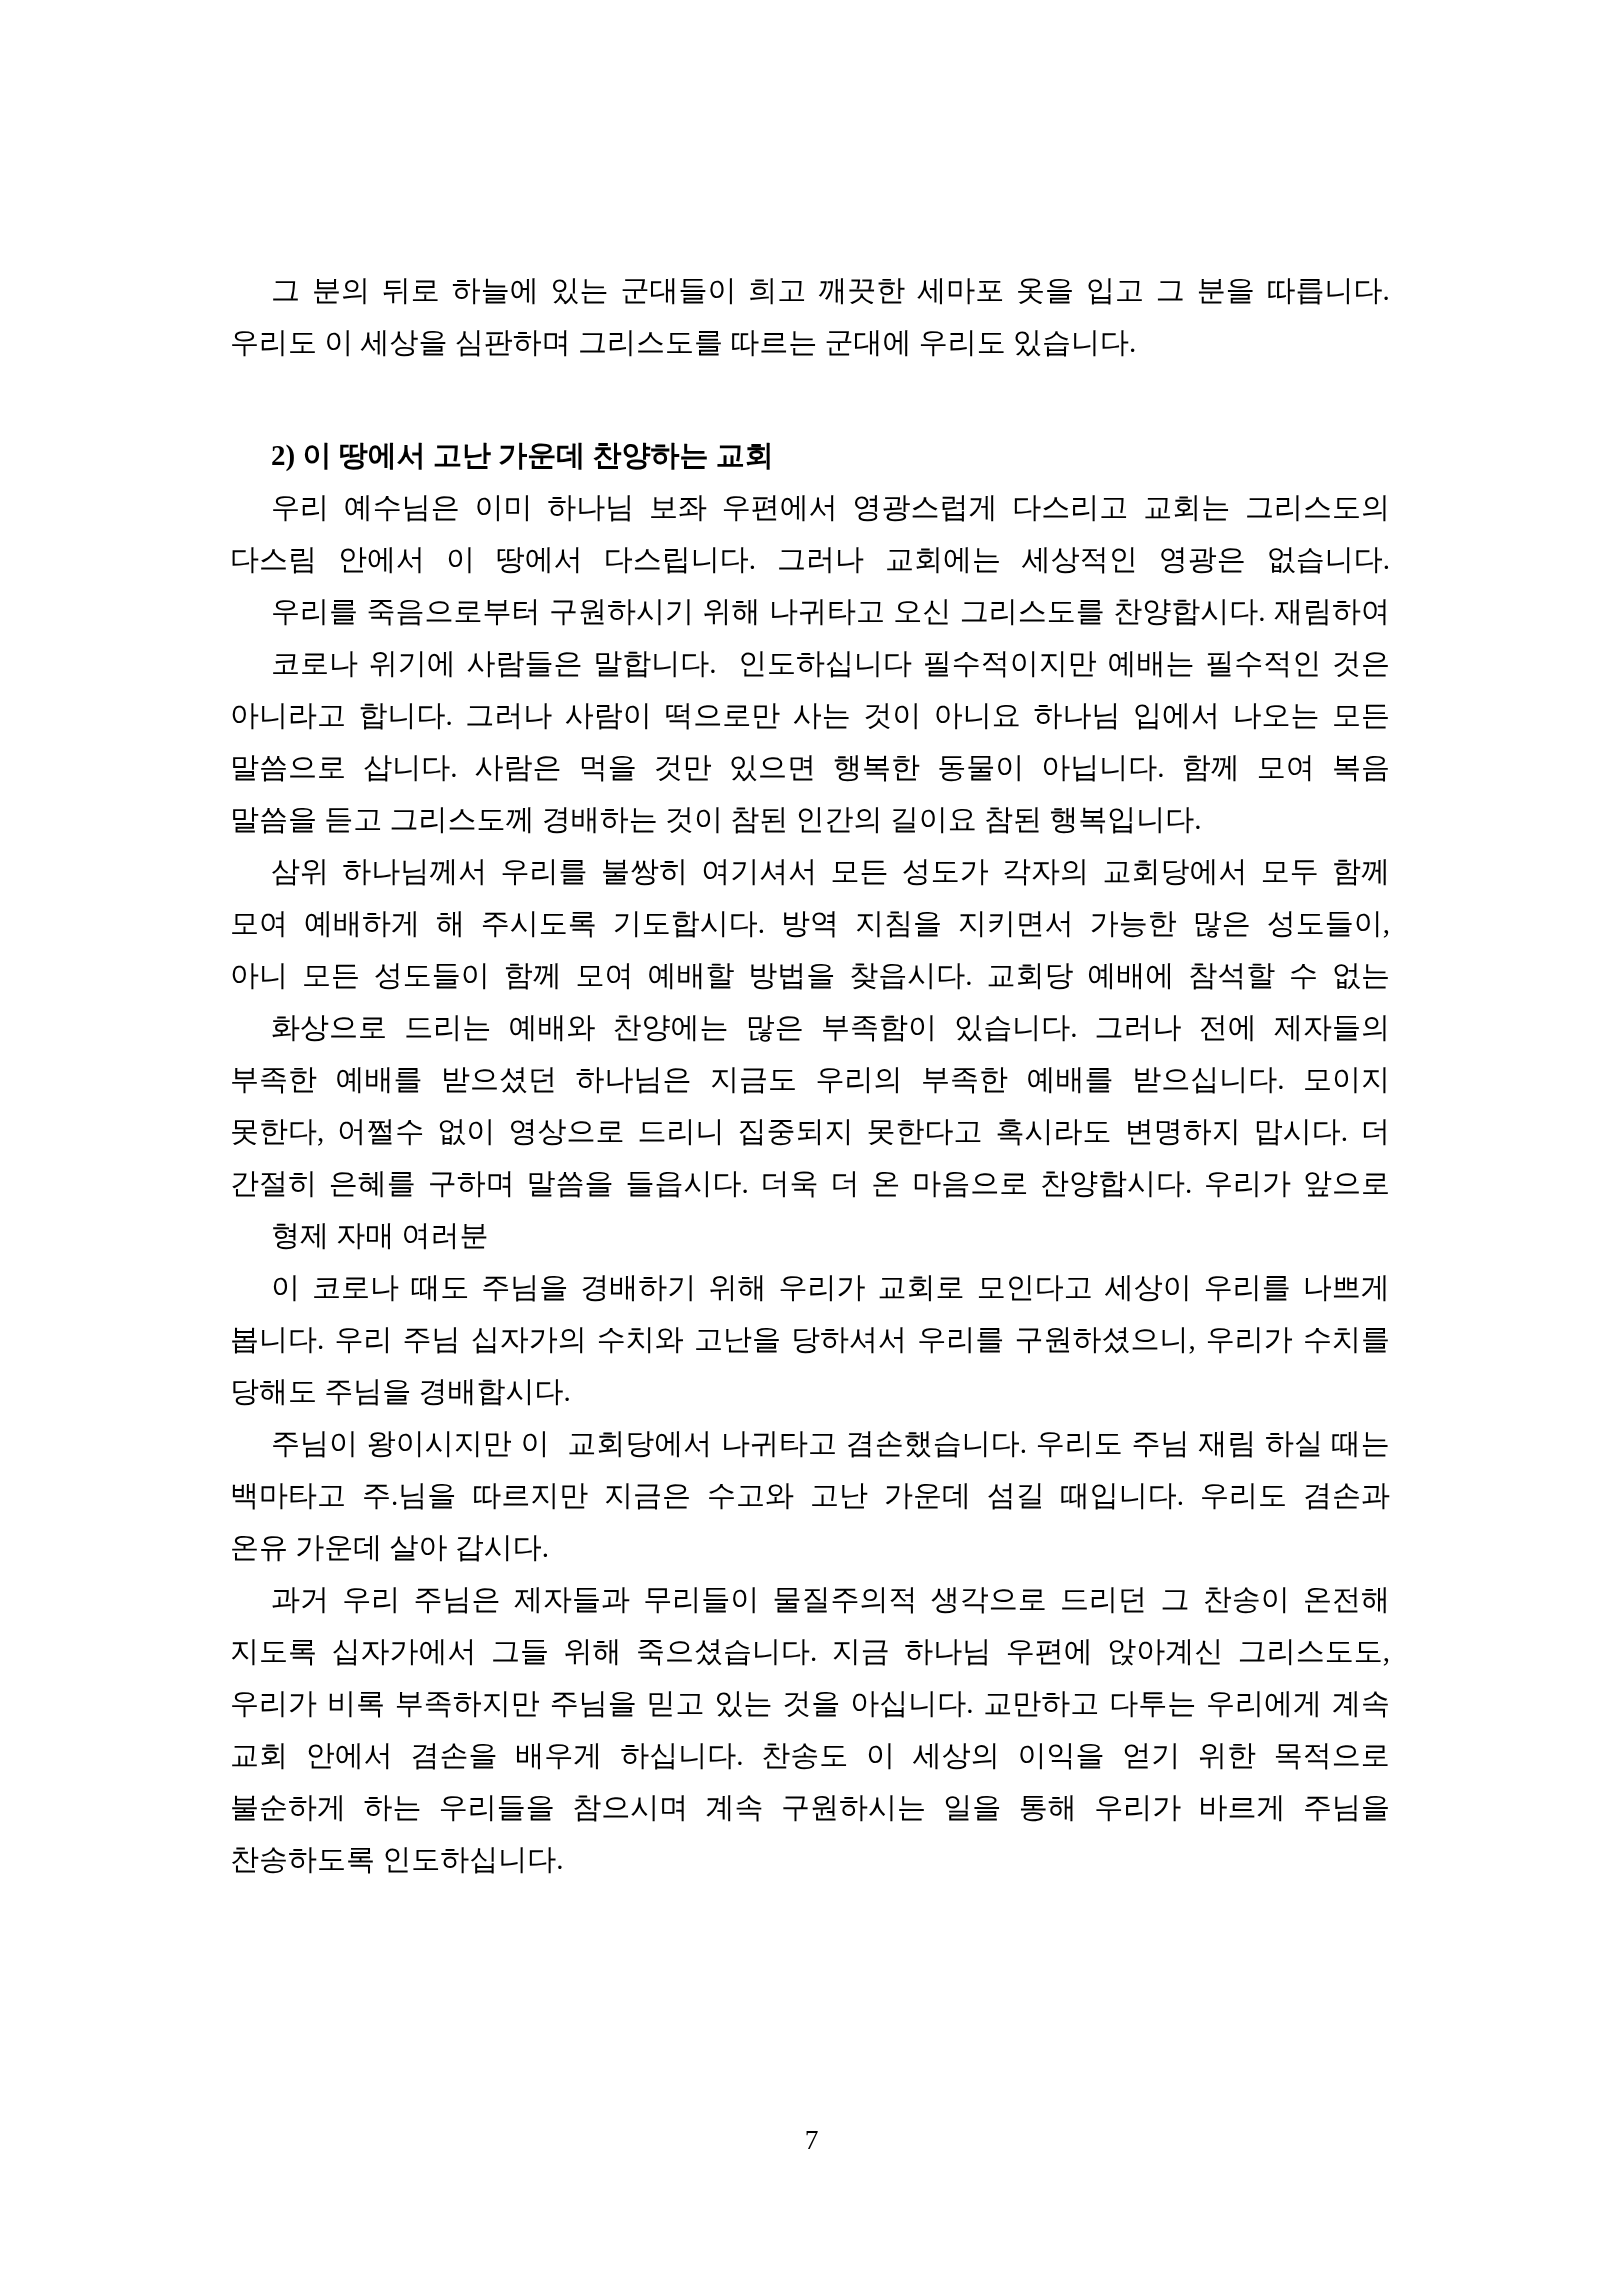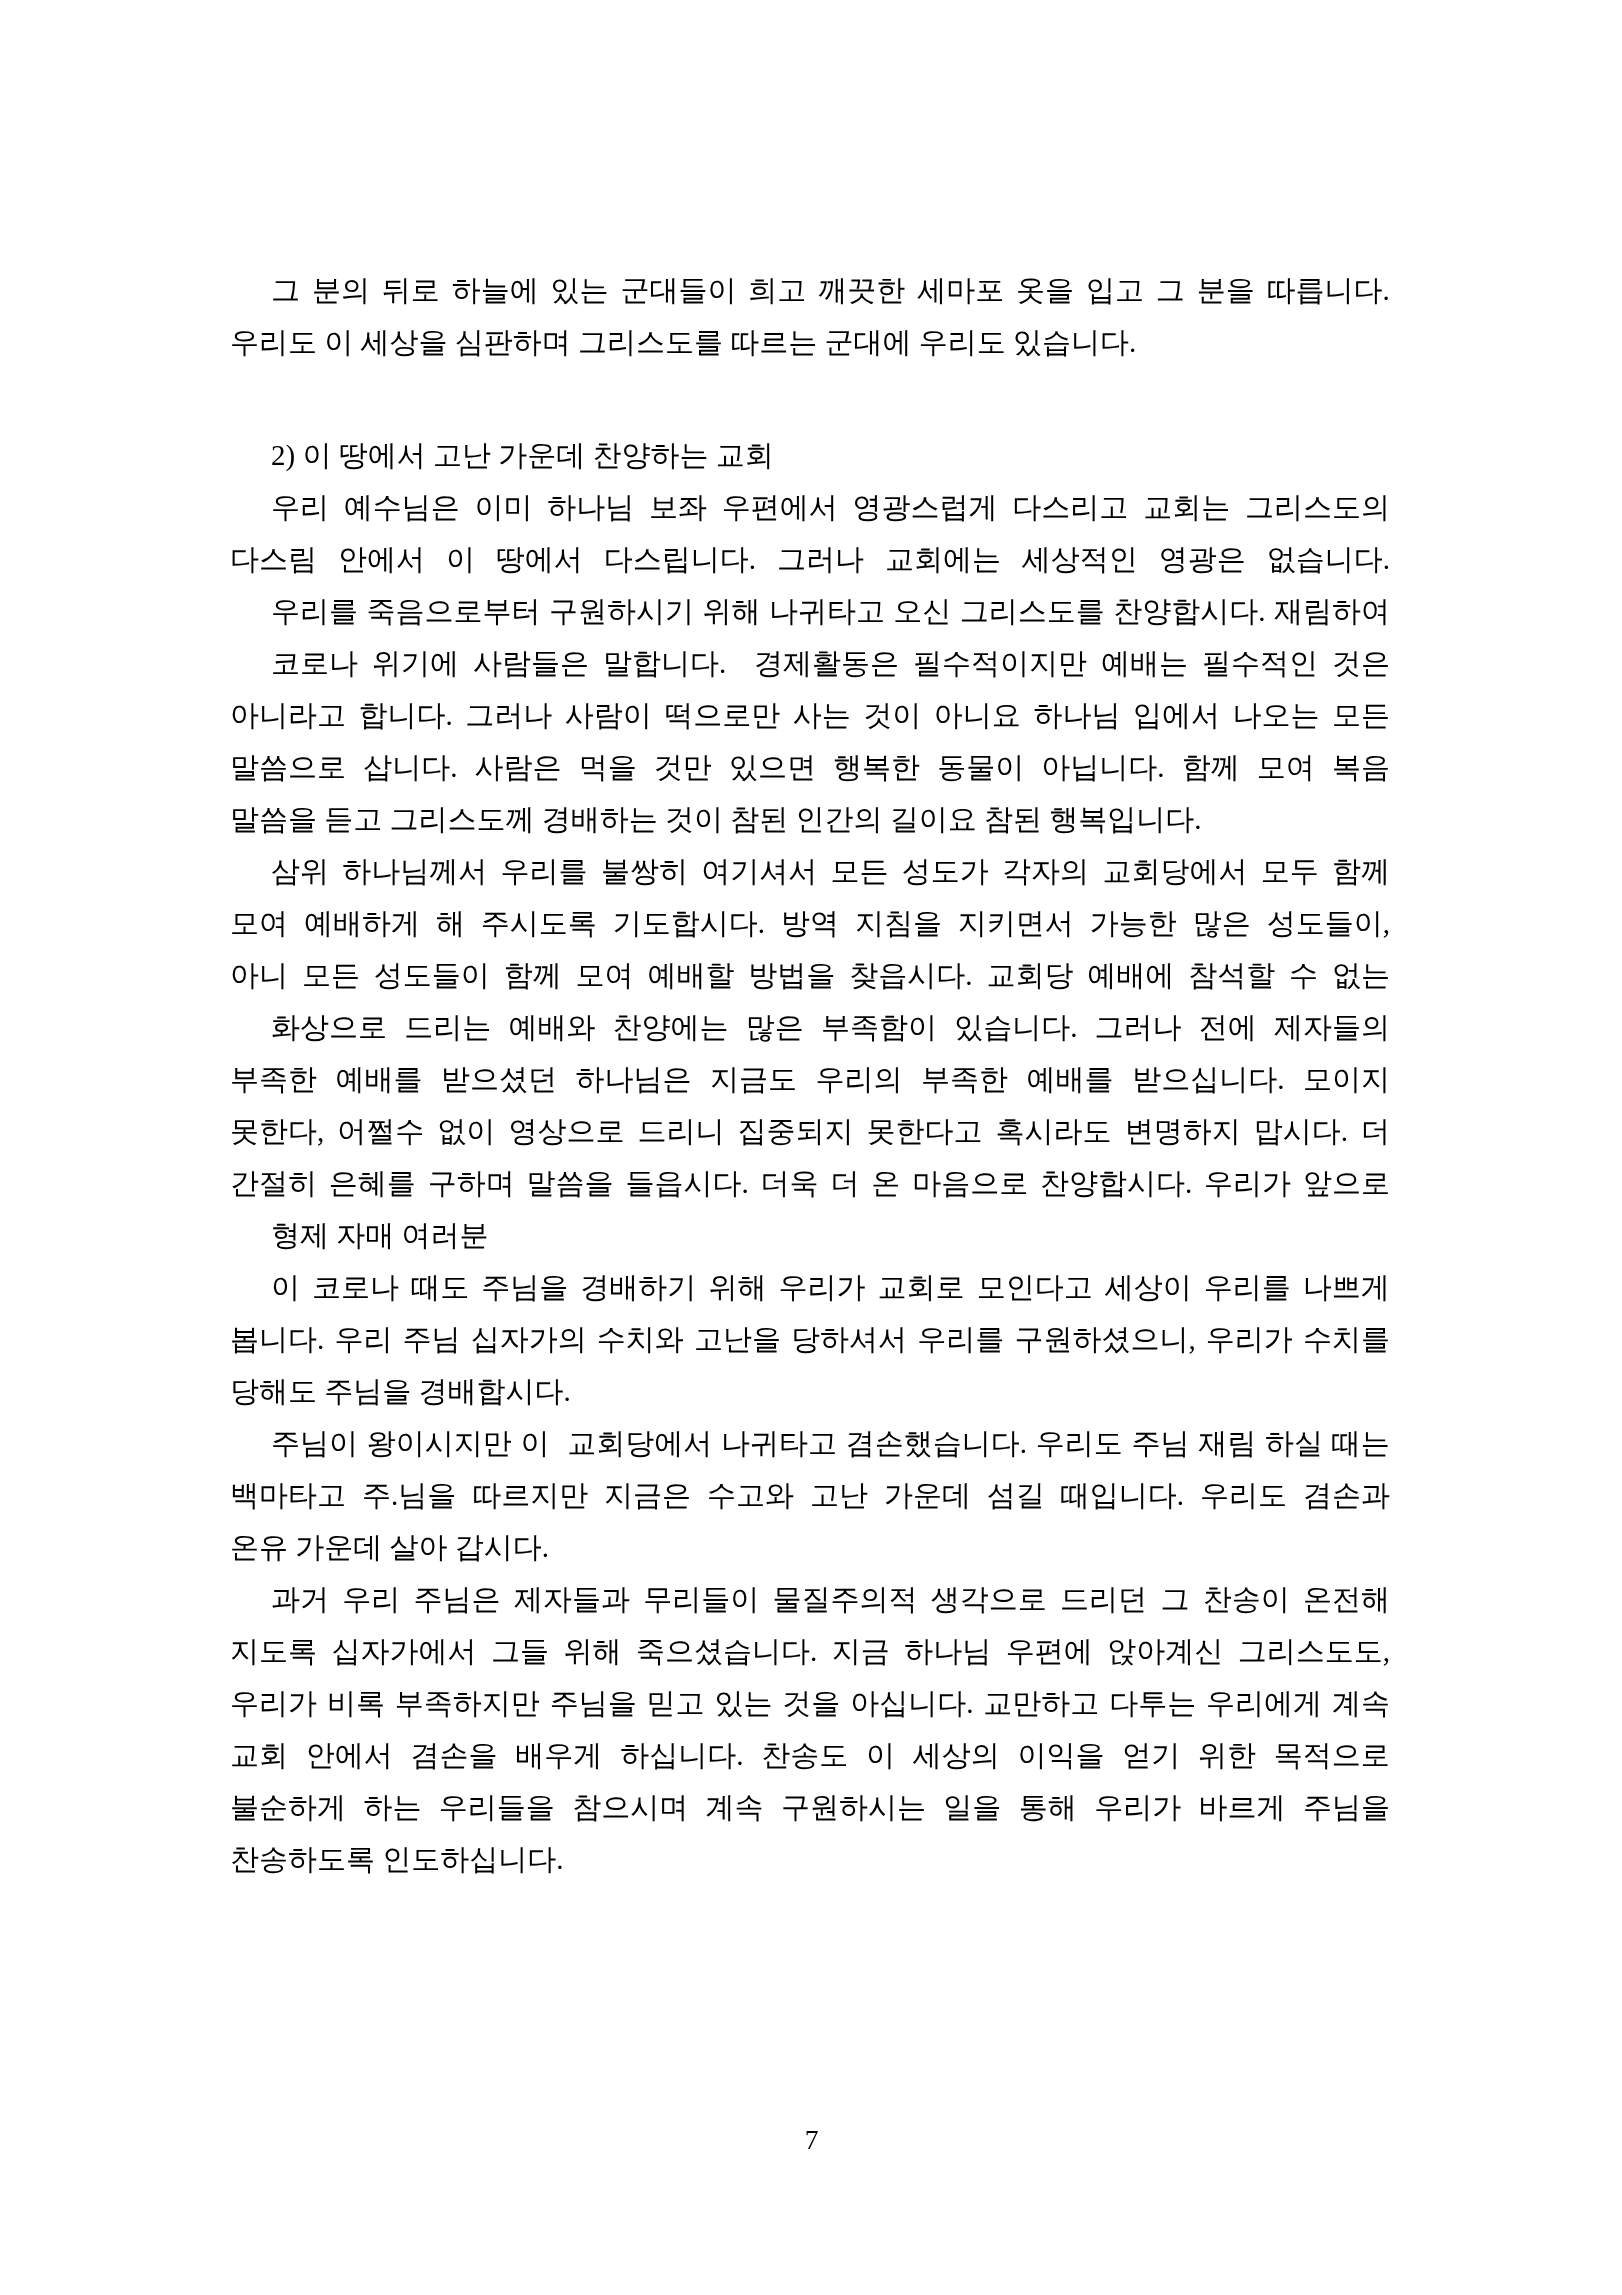--- a/index.html
+++ b/index.html
@@ -19,21 +19,21 @@
   .doc {
     position: absolute;
     left: 230px;
     top: 264px;
     width: 1160px;
     font-size: 29px;
   }
   .para { margin: 0; }
   .para.heading {
     margin-top: 61px;
-    font-weight: normal;
+    font-weight: bold;
   }
   .line {
     height: 52px;
     line-height: 52px;
     white-space: nowrap;
     text-align: left;
   }
   .line.indent { padding-left: 41px; }
   .line.just {
     display: flex;
@@ -117,21 +117,21 @@
           <span>재림하여</span>
         </div>
       </div>
       <div class="para">
         <div class="line indent just">
           <span>코로나</span>
           <span>위기에</span>
           <span>사람들은</span>
           <span>말합니다.</span>
           <span></span>
-          <span>경제활동은</span>
+          <span>인도하십니다</span>
           <span>필수적이지만</span>
           <span>예배는</span>
           <span>필수적인</span>
           <span>것은</span>
         </div>
         <div class="line just">
           <span>아니라고</span>
           <span>합니다.</span>
           <span>그러나</span>
           <span>사람이</span>

